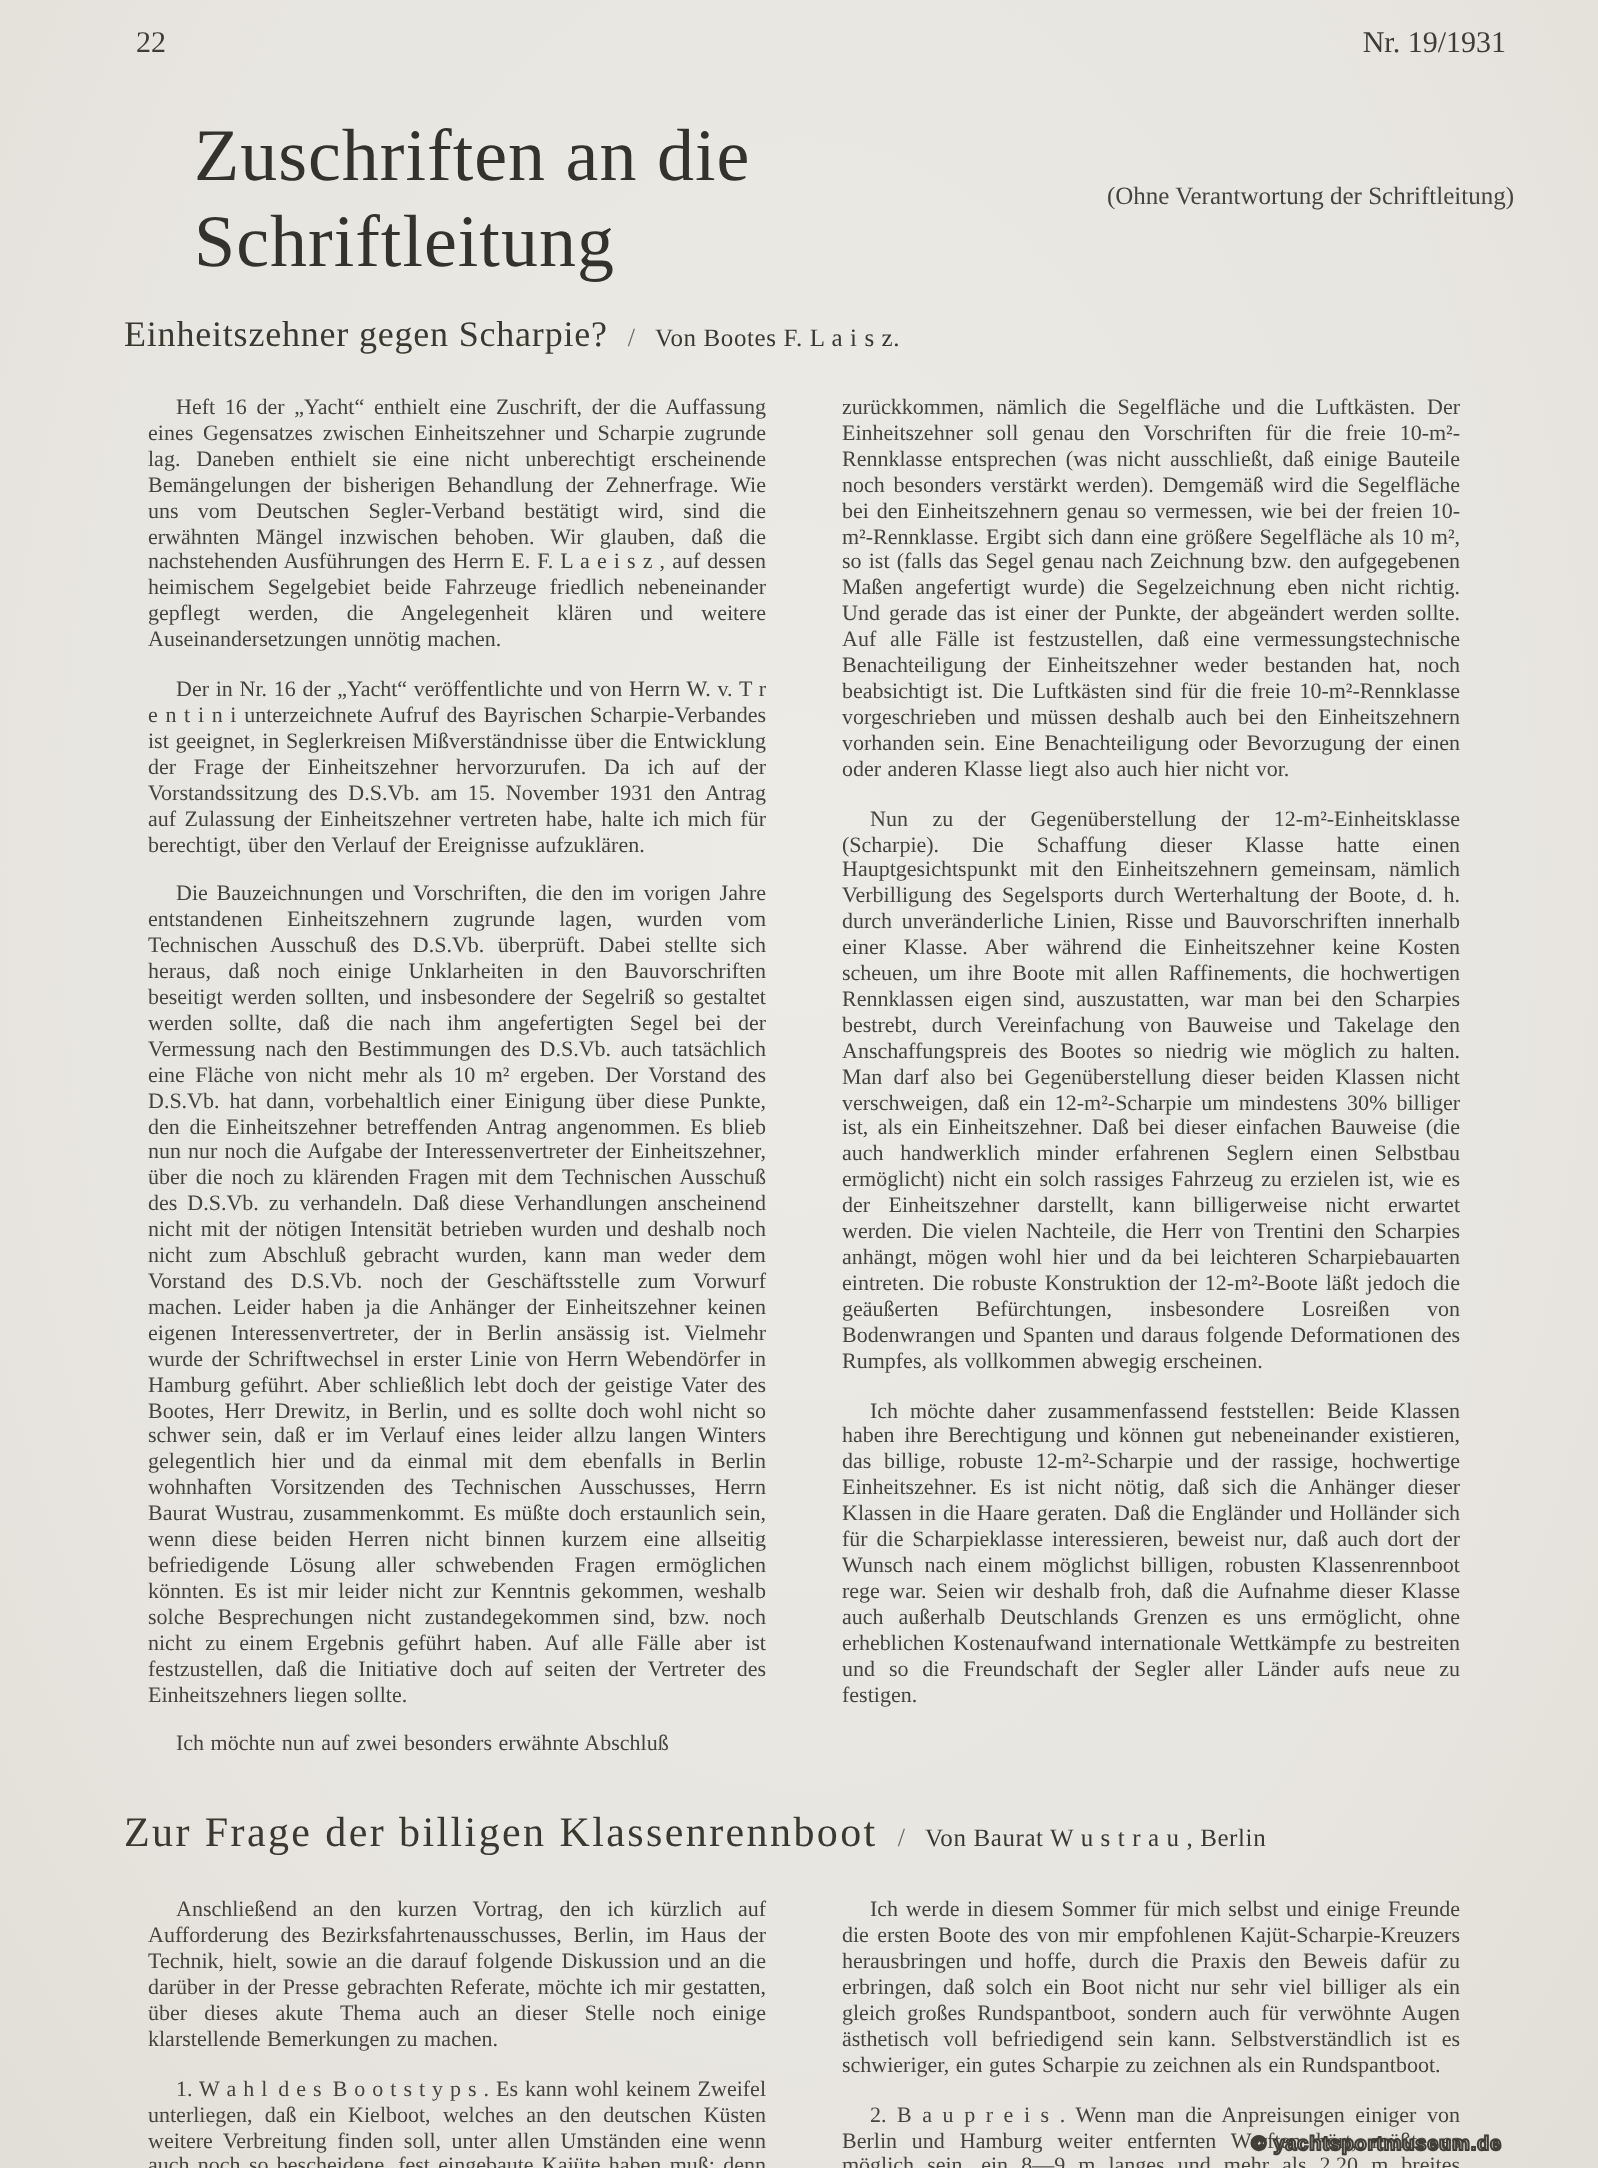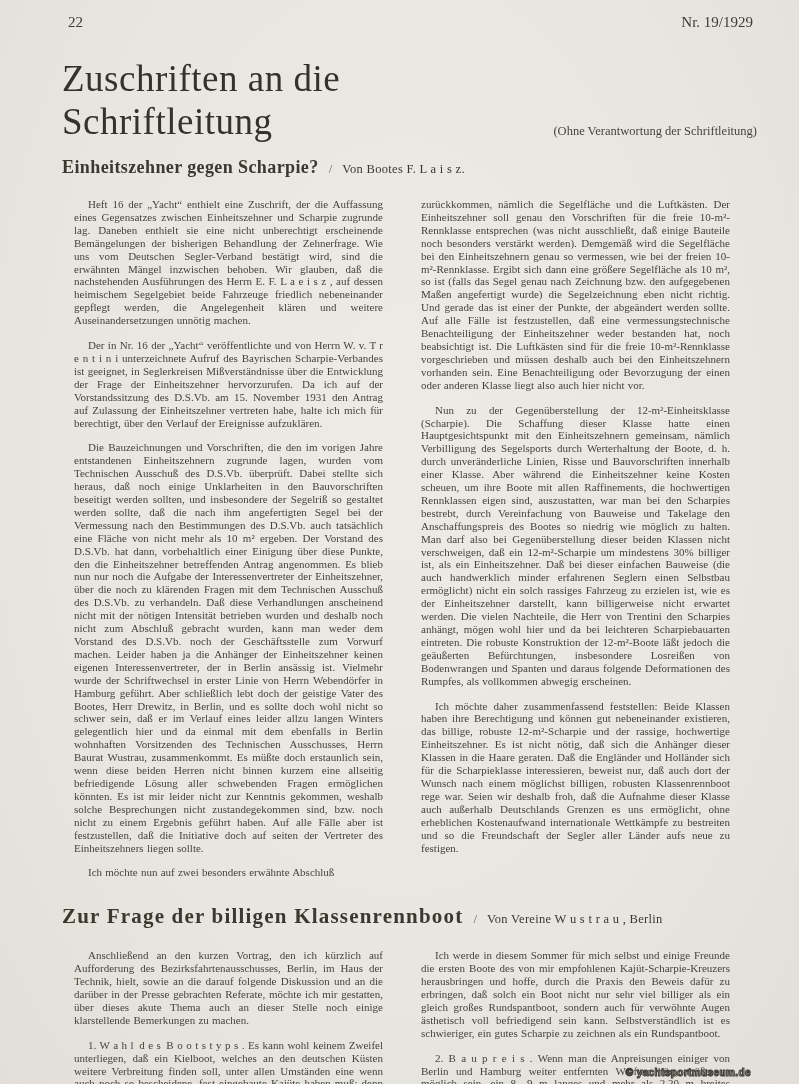--- a/index.html
+++ b/index.html
@@ -16,35 +16,36 @@
     position:absolute; inset:0;
     padding:14px 42px 0 62px;
     box-sizing:border-box;
   }
   .running-head{
     display:flex; justify-content:space-between; align-items:flex-start;
     font-size:15px; color:#3d3c36;
     padding:0 4px 0 6px;
   }
   .masthead{
-    display:flex; align-items:flex-end; justify-content:space-between;
+    display:flex; align-items:center; justify-content:space-between;
     margin-top:26px;
+    margin-left:35px;
   }
   .masthead h1{
     margin:0; font-weight:400; font-size:37px; letter-spacing:.5px;
     color:#33322c; font-family:"Liberation Serif", serif;
   }
   .masthead .note{
     font-size:12.5px; color:#45443d; white-space:nowrap; padding-bottom:4px;
   }
   .article-head{
     margin-top:14px; display:flex; align-items:baseline; gap:10px;
     color:#3a392f;
   }
-  .article-head .a-title{ font-size:18px; letter-spacing:.4px; font-weight:700;}
+  .article-head .a-title{ font-size:18px; letter-spacing:.4px; font-weight:400;}
   .article-head .sep{ font-size:13px; color:#6b6a60;}
   .article-head .a-byline{ font-size:12.5px; letter-spacing:.3px;}
   .article2-head{ margin-top:13px; }
   .article2-head .a-title{ font-size:21px; letter-spacing:1.2px; }
   .cols{
     display:flex; gap:14px; margin-top:8px;
   }
   .col{ width:333px; }
   .col p{
     margin:12px; font-size:11px; line-height:12.9px; text-align:justify;
@@ -64,21 +65,21 @@
     text-shadow:0 0 1px #5a594f;
   }
 </style>
 </head>
 <body>
 
 <div class="page">
 
   <div class="running-head">
     <span>22</span>
-    <span>Nr. 19/1929</span>
+    <span>Nr. 19/1931</span>
   </div>
 
   <div class="masthead">
     <h1>Zuschriften an die Schriftleitung</h1>
     <span class="note">(Ohne Verantwortung der Schriftleitung)</span>
   </div>
 
   <div class="article-head">
     <span class="a-title">Einheitszehner gegen Scharpie?</span>
     <span class="sep">/</span>
@@ -95,21 +96,21 @@
     <div class="col">
       <p class="noindent">zurückkommen, nämlich die Segelfläche und die Luftkästen. Der Einheitszehner soll genau den Vorschriften für die freie 10-m²-Rennklasse entsprechen (was nicht ausschließt, daß einige Bauteile noch besonders verstärkt werden). Demgemäß wird die Segelfläche bei den Einheitszehnern genau so vermessen, wie bei der freien 10-m²-Rennklasse. Ergibt sich dann eine größere Segelfläche als 10 m², so ist (falls das Segel genau nach Zeichnung bzw. den aufgegebenen Maßen angefertigt wurde) die Segelzeichnung eben nicht richtig. Und gerade das ist einer der Punkte, der abgeändert werden sollte. Auf alle Fälle ist festzustellen, daß eine vermessungstechnische Benachteiligung der Einheitszehner weder bestanden hat, noch beabsichtigt ist. Die Luftkästen sind für die freie 10-m²-Rennklasse vorgeschrieben und müssen deshalb auch bei den Einheitszehnern vorhanden sein. Eine Benachteiligung oder Bevorzugung der einen oder anderen Klasse liegt also auch hier nicht vor.</p>
       <p>Nun zu der Gegenüberstellung der 12-m²-Einheitsklasse (Scharpie). Die Schaffung dieser Klasse hatte einen Hauptgesichtspunkt mit den Einheitszehnern gemeinsam, nämlich Verbilligung des Segelsports durch Werterhaltung der Boote, d. h. durch unveränderliche Linien, Risse und Bauvorschriften innerhalb einer Klasse. Aber während die Einheitszehner keine Kosten scheuen, um ihre Boote mit allen Raffinements, die hochwertigen Rennklassen eigen sind, auszustatten, war man bei den Scharpies bestrebt, durch Vereinfachung von Bauweise und Takelage den Anschaffungspreis des Bootes so niedrig wie möglich zu halten. Man darf also bei Gegenüberstellung dieser beiden Klassen nicht verschweigen, daß ein 12-m²-Scharpie um mindestens 30% billiger ist, als ein Einheitszehner. Daß bei dieser einfachen Bauweise (die auch handwerklich minder erfahrenen Seglern einen Selbstbau ermöglicht) nicht ein solch rassiges Fahrzeug zu erzielen ist, wie es der Einheitszehner darstellt, kann billigerweise nicht erwartet werden. Die vielen Nachteile, die Herr von Trentini den Scharpies anhängt, mögen wohl hier und da bei leichteren Scharpiebauarten eintreten. Die robuste Konstruktion der 12-m²-Boote läßt jedoch die geäußerten Befürchtungen, insbesondere Losreißen von Bodenwrangen und Spanten und daraus folgende Deformationen des Rumpfes, als vollkommen abwegig erscheinen.</p>
       <p>Ich möchte daher zusammenfassend feststellen: Beide Klassen haben ihre Berechtigung und können gut nebeneinander existieren, das billige, robuste 12-m²-Scharpie und der rassige, hochwertige Einheitszehner. Es ist nicht nötig, daß sich die Anhänger dieser Klassen in die Haare geraten. Daß die Engländer und Holländer sich für die Scharpieklasse interessieren, beweist nur, daß auch dort der Wunsch nach einem möglichst billigen, robusten Klassenrennboot rege war. Seien wir deshalb froh, daß die Aufnahme dieser Klasse auch außerhalb Deutschlands Grenzen es uns ermöglicht, ohne erheblichen Kostenaufwand internationale Wettkämpfe zu bestreiten und so die Freundschaft der Segler aller Länder aufs neue zu festigen.</p>
     </div>
   </div>
 
   <div class="article-head article2-head">
     <span class="a-title">Zur Frage der billigen Klassenrennboot</span>
     <span class="sep">/</span>
-    <span class="a-byline">Von Vereine W u s t r a u , Berlin</span>
+    <span class="a-byline">Von Baurat W u s t r a u , Berlin</span>
   </div>
 
   <div class="cols">
     <div class="col">
       <p>Anschließend an den kurzen Vortrag, den ich kürzlich auf Aufforderung des Bezirksfahrtenausschusses, Berlin, im Haus der Technik, hielt, sowie an die darauf folgende Diskussion und an die darüber in der Presse gebrachten Referate, möchte ich mir gestatten, über dieses akute Thema auch an dieser Stelle noch einige klarstellende Bemerkungen zu machen.</p>
       <p>1. W a h l d e s B o o t s t y p s .  Es kann wohl keinem Zweifel unterliegen, daß ein Kielboot, welches an den deutschen Küsten weitere Verbreitung finden soll, unter allen Umständen eine wenn auch noch so bescheidene, fest eingebaute Kajüte haben muß: denn wir können es uns bei den jetzigen und wohl in absehbarer Zeit kaum besseren wirtschaftlichen Verhältnissen bestimmt nicht mehr leisten, für Renn- und Fahrtensegler gesonderte Bootsklassen zu schaffen. Eine vom Deutschen Segler-Verband jetzt neu ins Leben gerufene Klasse muß und kann auch beiden Zwecken gerecht werden. Es wird also, wie auch die Aussprache eindeutig ergab, hierüber Einstimmigkeit in Mittel- und Norddeutschland herrschen. Über die Frage Knick- oder Rundspant gingen die Meinungen insofern auseinander, als einige Konstrukteure und Segler die Brauchbarkeit und wesentliche Verbilligung des Scharpietyps bezweifelten. Wie ich bereits in der Versammlung zart andeutete, ist ja gar nicht zweifelhaft, daß man auch</p>
     </div>
     <div class="col">
       <p>Ich werde in diesem Sommer für mich selbst und einige Freunde die ersten Boote des von mir empfohlenen Kajüt-Scharpie-Kreuzers herausbringen und hoffe, durch die Praxis den Beweis dafür zu erbringen, daß solch ein Boot nicht nur sehr viel billiger als ein gleich großes Rundspantboot, sondern auch für verwöhnte Augen ästhetisch voll befriedigend sein kann. Selbstverständlich ist es schwieriger, ein gutes Scharpie zu zeichnen als ein Rundspantboot.</p>
       <p>2. B a u p r e i s .  Wenn man die Anpreisungen einiger von Berlin und Hamburg weiter entfernten Werften hört, müßte es möglich sein, ein 8—9 m langes und mehr als 2,20 m breites Rundspant-Kielboot von ca. 2 t Verdrängung, etwa nach Vorschlag der Lübecker Vereine, für 2000,— RM zu bauen. Diesen an sich gewiß begrüßenswerten Verheißungen gegenüber darf man wohl eine erhebliche Dosis Skepsis behalten, solange nicht wirklich mehrere solche Boote abgeliefert sind. Denn wer die Berliner und Hamburger Segler einigermaßen kennt, der weiß, welche Ansprüche sie an die Bauausführung stellen, und daß man diese nicht durch, milde gesagt, „fischerbootsmäßige“ Bauten erfüllen kann. Es</p>

